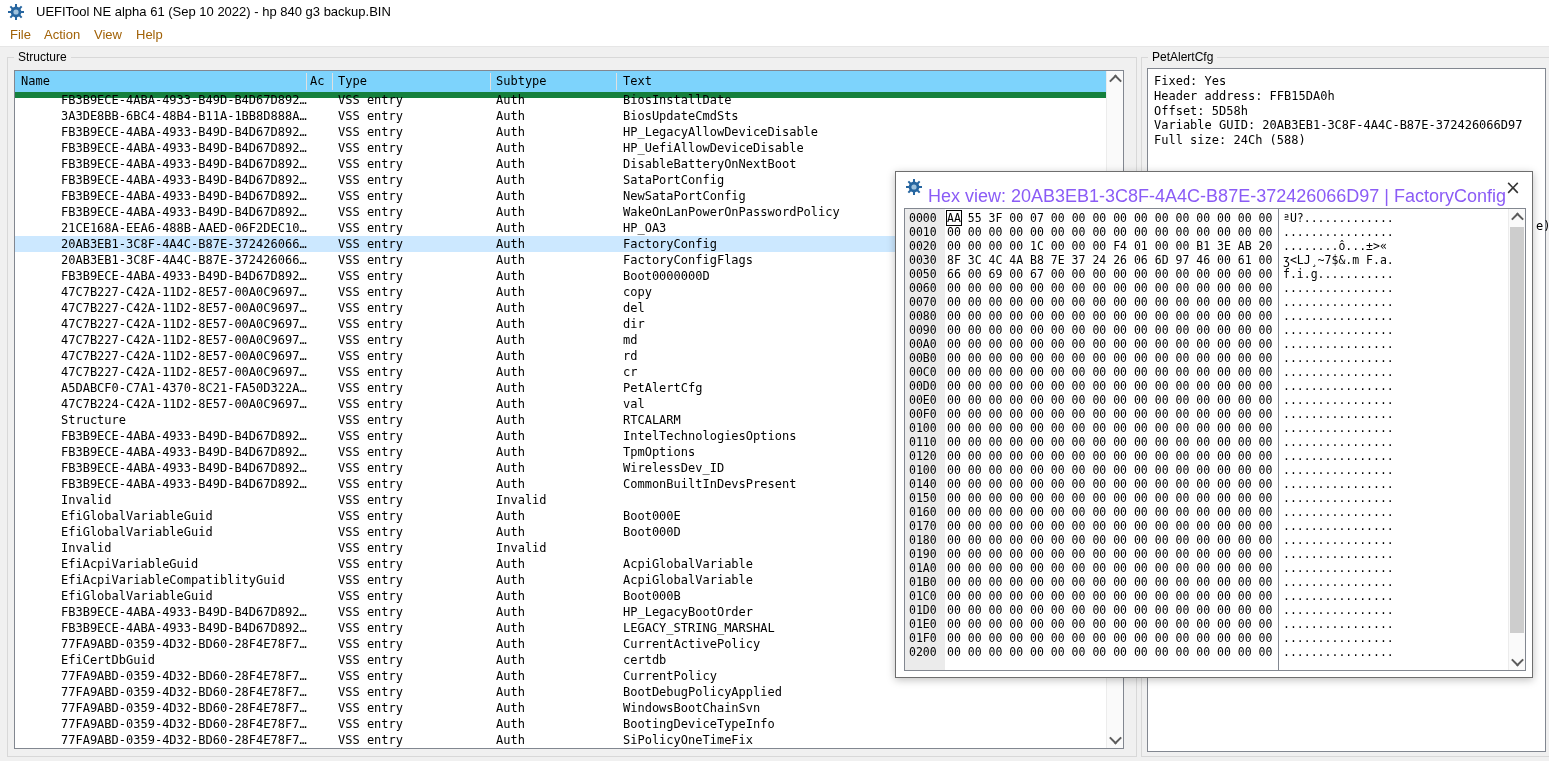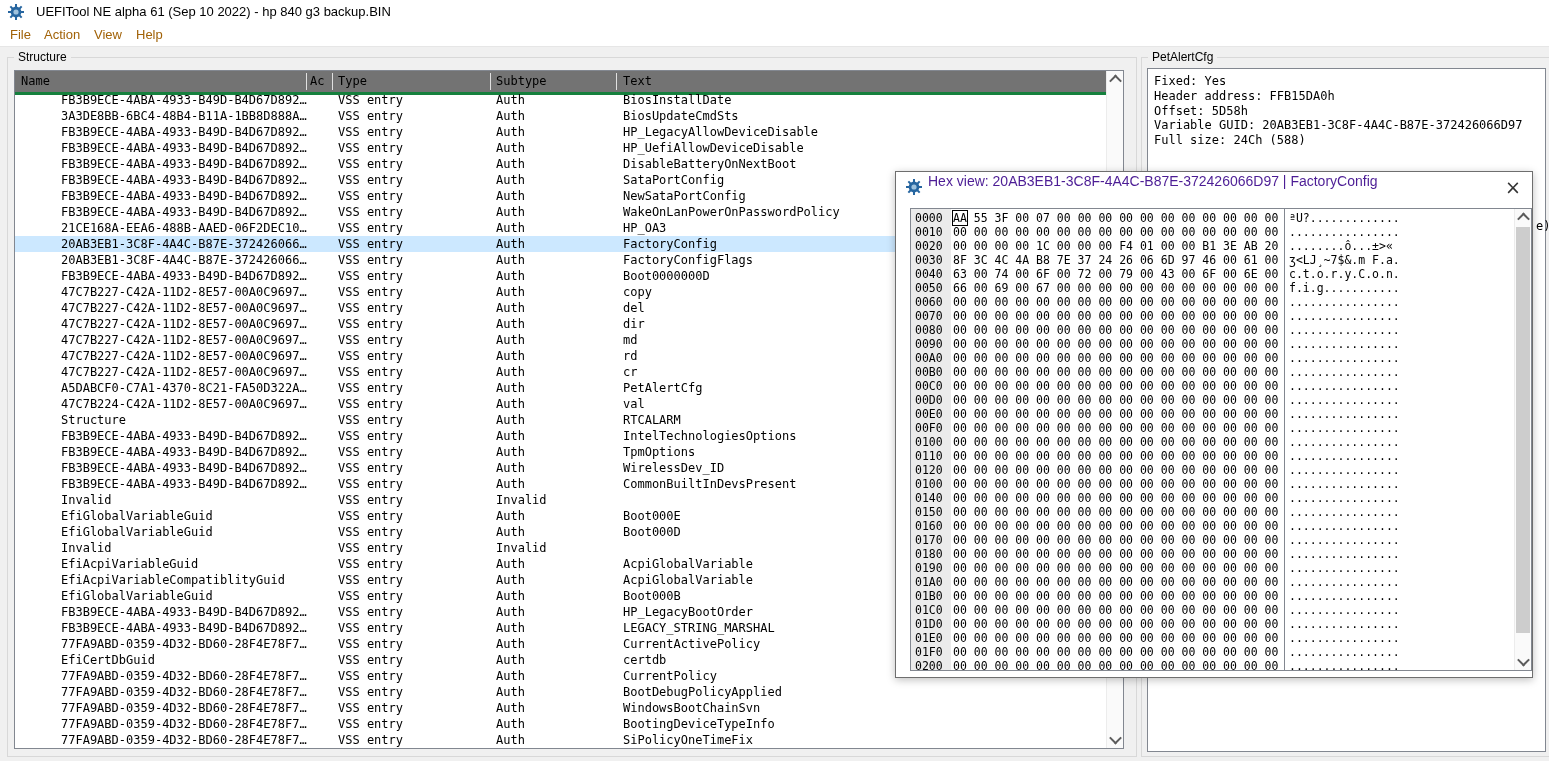--- a/index.html
+++ b/index.html
@@ -15,21 +15,21 @@
   #titlebar .title-text{position:absolute;left:36px;top:4px;font-size:13px;color:#000;white-space:pre;}
   #menubar{position:absolute;left:0;top:24px;width:1549px;height:22px;background:#fff;border-bottom:1px solid #e6e6e6;}
   .menu-item{position:absolute;top:3px;font-size:13px;color:#a16207;white-space:pre;}
 
   
   .groupbox{position:absolute;border:1px solid #d8d8d8;background:transparent;}
   .groupbox-label{position:absolute;top:-8px;left:6px;background:#f0f0f0;padding:0 4px;font-size:12px;color:#000;white-space:pre;}
 
   
   #table{position:absolute;left:14px;top:70px;width:1110px;height:679px;background:#fff;border:1px solid #828790;box-sizing:border-box;}
-  #thead{position:absolute;left:0;top:0;width:1108px;height:21px;background:#737373;border-bottom:3px solid #15803d;}
+  #thead{position:absolute;left:0;top:0;width:1108px;height:21px;background:#7dd3fc;border-bottom:6px solid #15803d;}
   .hcell{position:absolute;top:3px;font-size:12px;white-space:pre;}
   .hsep{position:absolute;top:2px;width:1px;height:17px;background:#e0e0e0;}
   #tbody{position:absolute;left:0;top:21px;width:1091px;}
   .srow{position:relative;height:16px;font-size:12px;line-height:16px;}
   .srow.selected{background:#cce8ff;}
   .srow span{position:absolute;top:0;white-space:pre;}
   .c-name{left:46px;}
   .c-type{left:323px;}
   .c-sub{left:481px;}
   .c-text{left:608px;}
@@ -45,23 +45,23 @@
   
   #infobox{position:absolute;left:1147px;top:68px;width:399px;height:684px;background:#fff;border:1px solid #828790;box-sizing:border-box;}
   #info-lines{position:absolute;left:6px;top:5px;}
   .info-line{font-size:12px;line-height:14.8px;white-space:pre;}
   #info-clip{position:absolute;left:388px;top:150px;font-size:12px;white-space:pre;}
 
   
   #hexdlg{position:absolute;left:895px;top:171px;width:638px;height:507px;background:#fff;border:1px solid #6e6e6e;box-sizing:border-box;box-shadow:0 2px 8px rgba(0,0,0,0.25);}
   #hexdlg-titlebar{position:absolute;left:0;top:0;width:100%;height:30px;background:#fff;}
   #hexdlg-titlebar .app-icon{position:absolute;left:10px;top:7px;width:16px;height:16px;}
-  #hexdlg-title{position:absolute;left:32px;top:1px;font-size:14px;color:#4c1d95;white-space:pre;}
+  #hexdlg-title{position:absolute;left:32px;top:14px;font-size:18px;color:#8b5cf6;white-space:pre;}
   #hexdlg-close{position:absolute;right:2px;top:0;width:34px;height:30px;display:flex;align-items:center;justify-content:center;font-size:19px;color:#333;font-family:"DejaVu Sans",sans-serif;}
-  #hexpanel{position:absolute;left:8px;top:36px;width:622px;height:463px;background:#fff;border:1px solid #828790;box-sizing:border-box;overflow:hidden;margin-left:6px;}
+  #hexpanel{position:absolute;left:8px;top:36px;width:622px;height:463px;background:#fff;border:1px solid #828790;box-sizing:border-box;overflow:hidden;}
   #hex-offsetcol{position:absolute;left:0;top:0;width:40px;height:100%;background:#ebebeb;}
   #hex-sep{position:absolute;left:373px;top:0;width:1px;height:100%;background:#828790;}
   #hexrows{position:absolute;left:0;top:2px;width:100%;}
   .hrow{position:relative;height:14px;font-size:11.5px;line-height:14px;}
   .hrow span{position:absolute;top:0;white-space:pre;}
   .h-off{left:4px;}
   .h-bytes{left:42px;}
   .h-ascii{left:378px;}
   .cursor{outline:1px solid #000;}
   #hex-scroll{left:603px;top:0;width:17px;height:461px;}
@@ -422,25 +422,20 @@
           <span class="h-off">0020</span>
           <span class="h-bytes">00 00 00 00 1C 00 00 00 F4 01 00 00 B1 3E AB 20</span>
           <span class="h-ascii">........ô...±&gt;« </span>
         </div>
         <div class="hrow">
           <span class="h-off">0030</span>
           <span class="h-bytes">8F 3C 4C 4A B8 7E 37 24 26 06 6D 97 46 00 61 00</span>
           <span class="h-ascii">ʒ&lt;LJ¸~7$&amp;.m F.a.</span>
         </div>
         <div class="hrow">
-          <span class="h-off">0040</span>
-          <span class="h-bytes">63 00 74 00 6F 00 72 00 79 00 43 00 6F 00 6E 00</span>
-          <span class="h-ascii">c.t.o.r.y.C.o.n.</span>
-        </div>
-        <div class="hrow">
           <span class="h-off">0050</span>
           <span class="h-bytes">66 00 69 00 67 00 00 00 00 00 00 00 00 00 00 00</span>
           <span class="h-ascii">f.i.g...........</span>
         </div>
         <div class="hrow">
           <span class="h-off">0060</span>
           <span class="h-bytes">00 00 00 00 00 00 00 00 00 00 00 00 00 00 00 00</span>
           <span class="h-ascii">................</span>
         </div>
         <div class="hrow">

